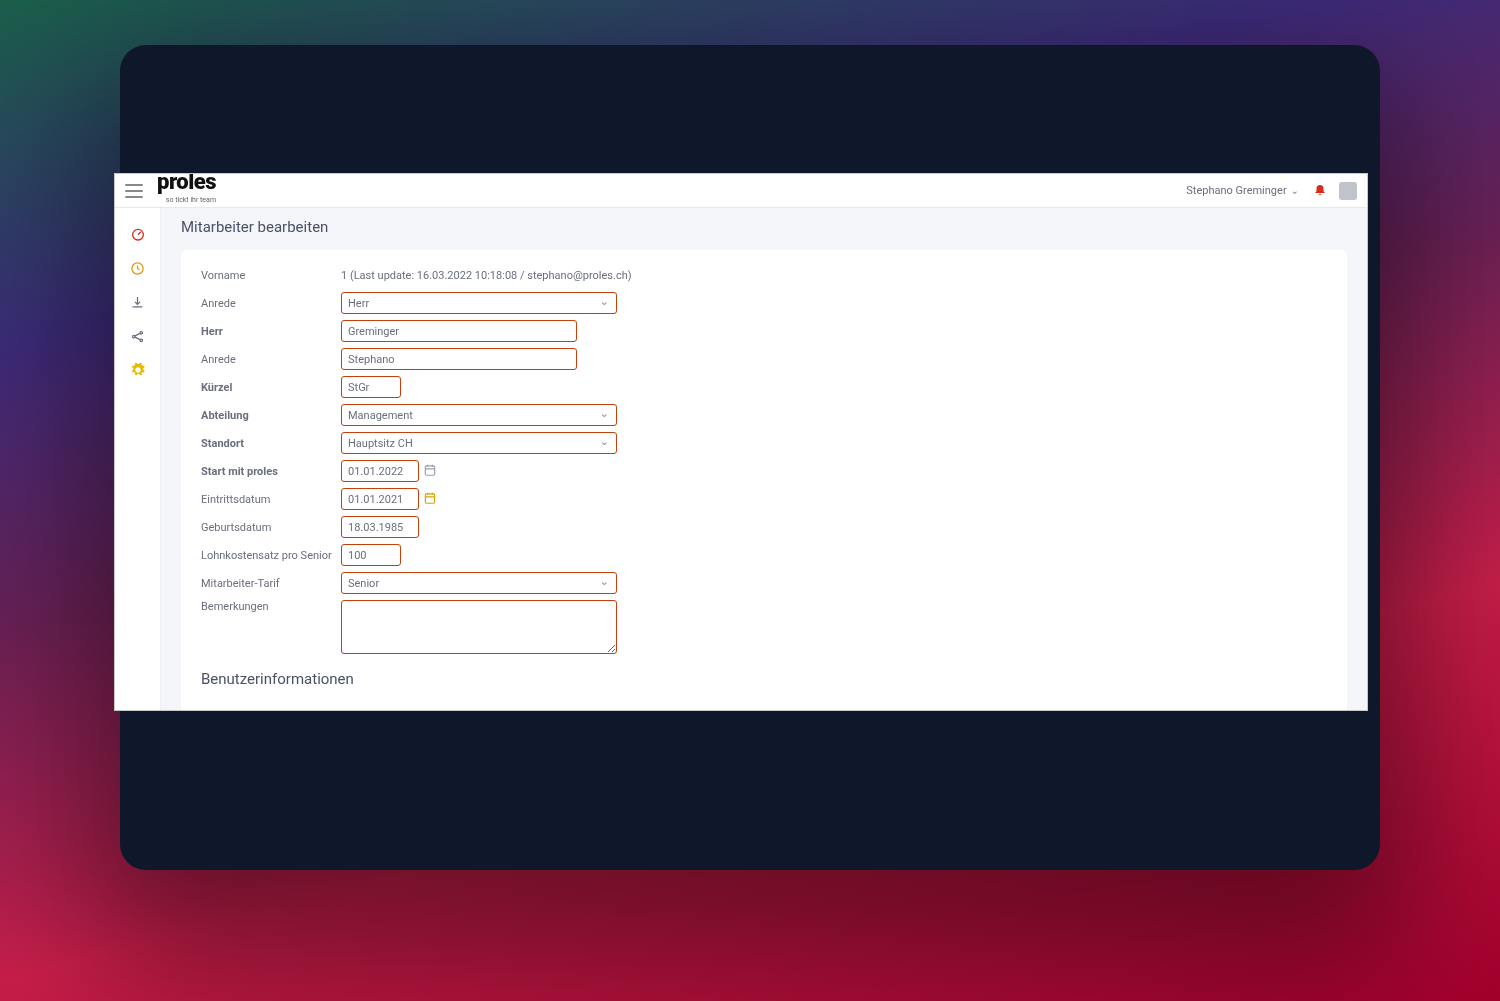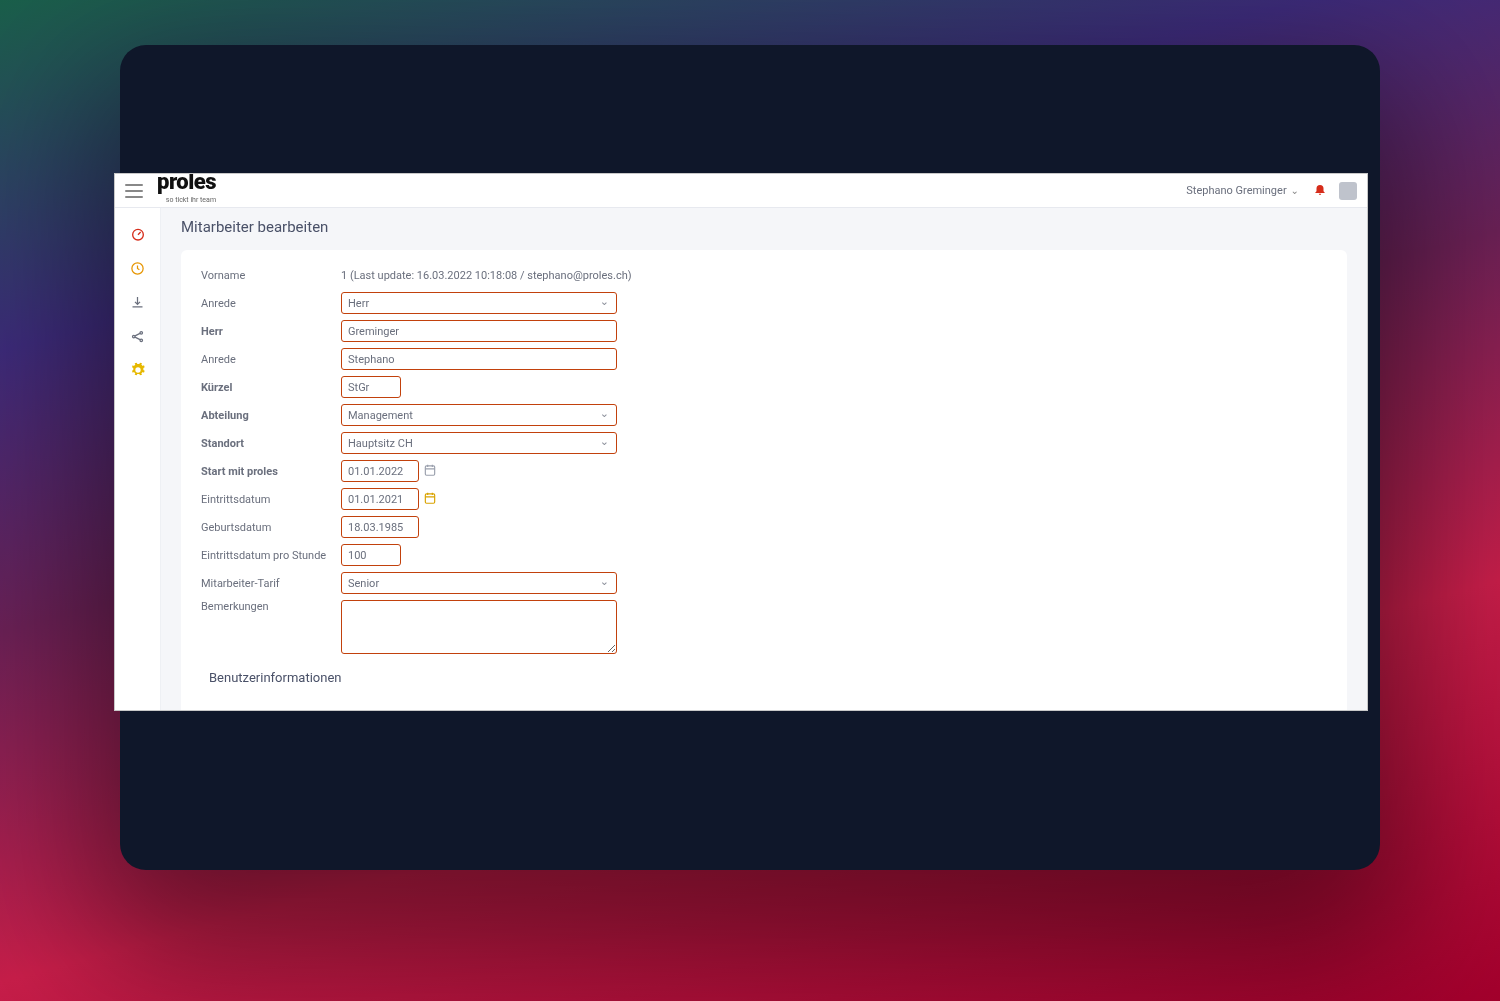--- a/index.html
+++ b/index.html
@@ -52,27 +52,27 @@
 .lab.bold{font-weight:700;}
 .val{color:#6a6f7d;}
 .inp,.sel,.tar{
   border:1px solid #c2410c;border-radius:3px;
   padding:3px 6px;font-size:11px;color:#6a6f7d;
   background:#fff;font-family:inherit;
 }
 .sel{width:276px;height:22px;appearance:none;background-image:none;position:relative;}
 .sel-wrap{position:relative;display:inline-block;}
 .sel-wrap::after{content:"⌄";position:absolute;right:8px;top:3px;font-size:11px;color:#8a8e99;pointer-events:none;}
-.inp-name{width:276px;height:22px;}
+.inp-name{width:236px;height:22px;}
 .inp-short{width:60px;height:22px;}
 .inp-date{width:78px;height:22px;}
 .cal{margin-left:4px;color:#888;font-size:13px;}
 .cal.ylw{color:#d9a300;}
 .tar{width:276px;height:54px;resize:both;}
-.sect{font-size:13px;color:#4a5168;margin:16px 8px 10px;}
+.sect{font-size:15px;color:#4a5168;margin:16px 0 10px;}
 </style>
 </head>
 <body>
 
 <div class="panel">
   <div class="app-window">
 
     <div class="hdr">
       <div class="hamburger-icon">
         <span></span>
@@ -190,21 +190,21 @@
                 </svg>
             </span>
           </div>
 
           <div class="row">
             <div class="lab">Geburtsdatum</div>
             <input class="inp inp-date" value="18.03.1985" style="">
           </div>
 
           <div class="row">
-            <div class="lab">Eintrittsdatum pro Stunde</div>
+            <div class="lab">Lohnkostensatz pro Senior</div>
             <input class="inp inp-short" value="100" style="">
           </div>
 
           <div class="row">
             <div class="lab">Mitarbeiter-Tarif</div>
             <span class="sel-wrap"><input class="sel" value="Senior" style=""></span>
           </div>
 
           <div class="row" style="align-items:flex-start;">
             <div class="lab">Bemerkungen</div>

